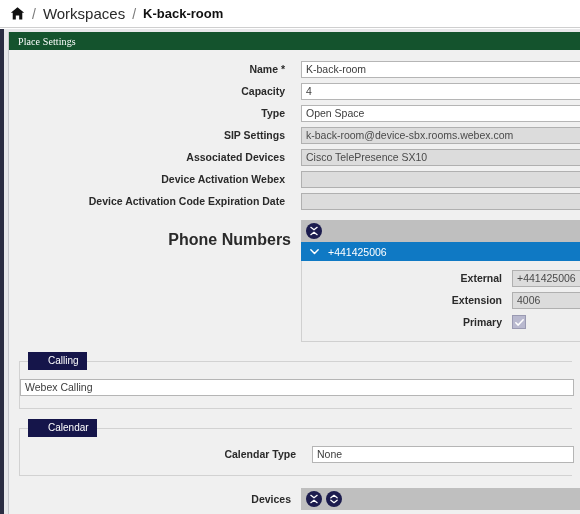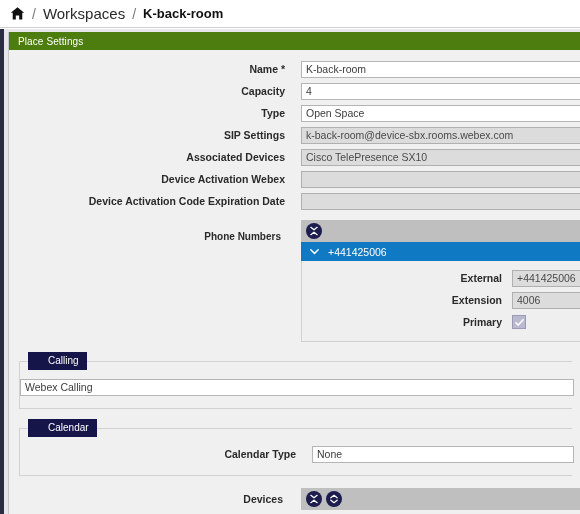--- a/index.html
+++ b/index.html
@@ -67,27 +67,28 @@
     right: 0;
     bottom: 0;
     background: #f0f0f0;
     border-left: 1px solid #c8c8cc;
     overflow: hidden;
   }
 
   
   .panel-header {
     height: 18px;
-    background: #4d7c0f;
+    background: #14532d;
     color: #ffffff;
     font-size: 10px;
     display: flex;
     align-items: center;
     padding-left: 9px;
     letter-spacing: 0.1px;
+    font-family: Liberation Serif, serif;
   }
 
   
   .form-body {
     padding-top: 8px;
   }
   .frow {
     display: flex;
     align-items: center;
     height: 22px;
@@ -124,23 +125,23 @@
 
   
   .phone-row {
     display: flex;
     padding-left: 6px;
     align-items: flex-start;
   }
   .phone-label {
     width: 286px;
     text-align: right;
-    padding-right: 20px;
+    padding-right: 10px;
     font-weight: bold;
-    font-size: 10px;
+    font-size: 16px;
     color: #2a2a2a;
     flex: 0 0 auto;
     padding-top: 11px;
   }
   .phone-panel {
     flex: 1 1 auto;
     min-width: 0;
     margin-right: -2px;
   }
   .phone-toolbar {
@@ -251,21 +252,21 @@
   
   .devices-row {
     display: flex;
     align-items: stretch;
     padding-left: 6px;
     margin-top: 12px;
   }
   .devices-label {
     width: 286px;
     text-align: right;
-    padding-right: 18px;
+    padding-right: 10px;
     font-weight: bold;
     font-size: 10.5px;
     color: #2a2a2a;
     flex: 0 0 auto;
     display: flex;
     align-items: center;
     justify-content: flex-end;
   }
   .devices-toolbar {
     flex: 1 1 auto;

